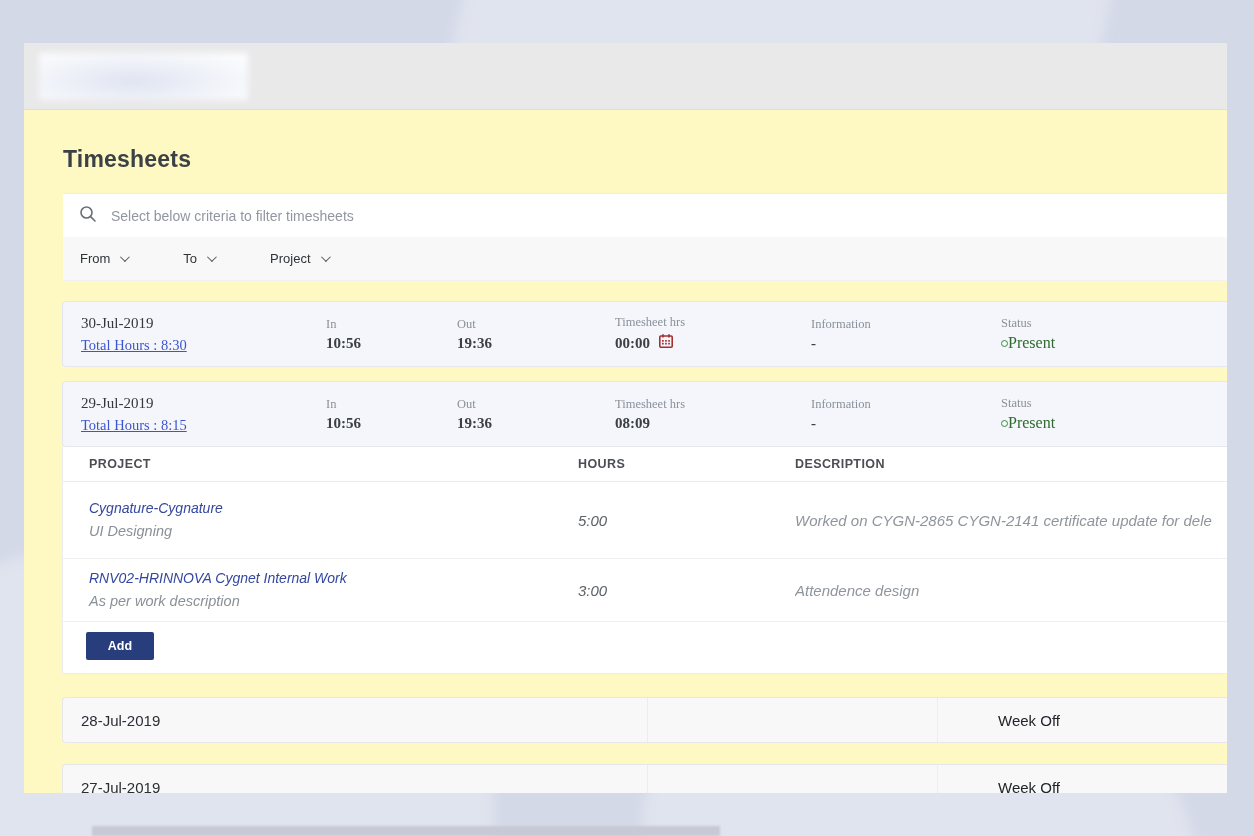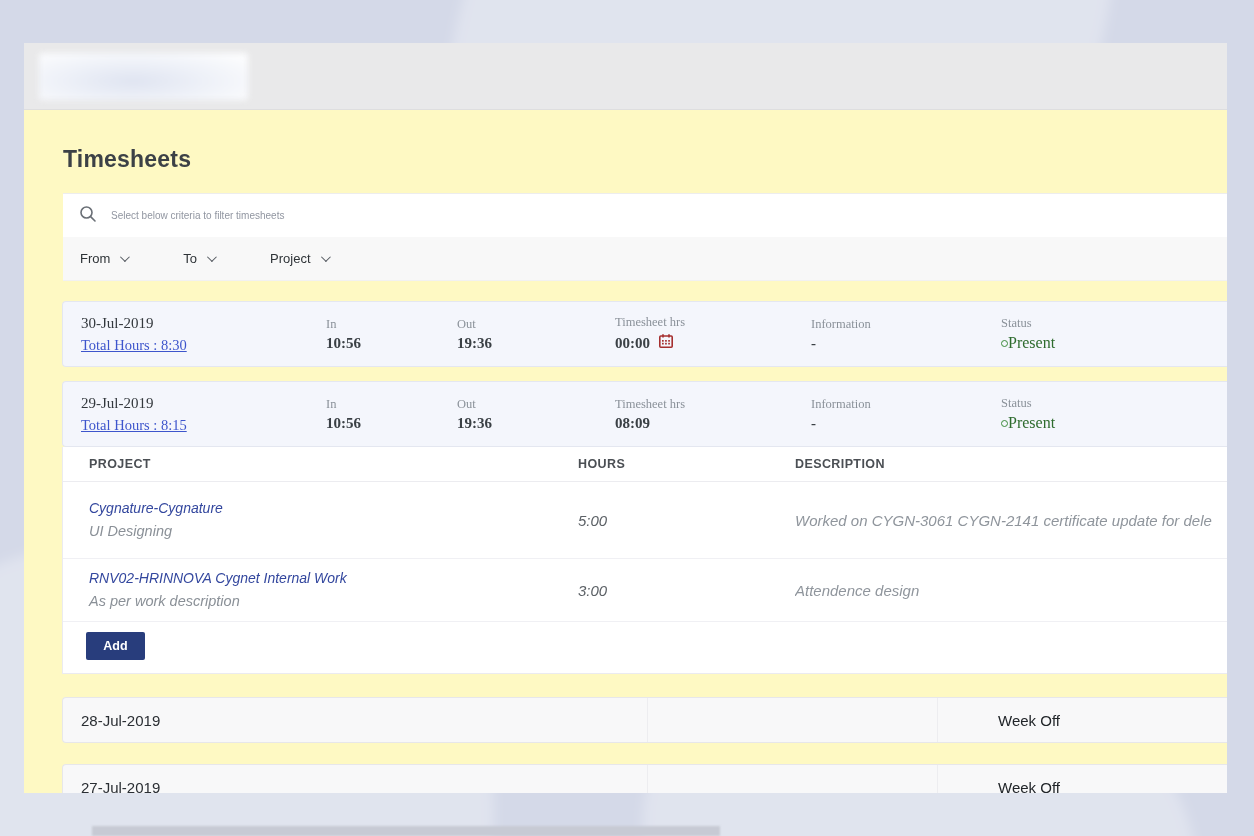--- a/index.html
+++ b/index.html
@@ -38,21 +38,21 @@
     font-size:23px; font-weight:700; color:#3c4146; letter-spacing:0.2px;
   }
 
   
   .searchbar {
     margin-top:20px; margin-left:39px;
     height:44px; border-top:1px solid #ededed;
     display:flex; align-items:center; gap:14px; padding-left:16px;
     background:#ffffff; cursor:text;
   }
-  .search-placeholder { font-size:10px; color:#9196a1; }
+  .search-placeholder { font-size:14px; color:#9196a1; }
 
   
   .filterbar {
     margin-left:39px; height:44px; background:#f8f8f8; border-bottom:1px solid #f1f1f1;
     display:flex; align-items:center; padding-left:17px; gap:56px;
   }
   .filter-dd { display:flex; align-items:center; gap:10px; cursor:pointer; }
   .filter-dd .dd-label { font-size:13px; color:#2e3337; }
   .chev {
     width:7px; height:7px; border-right:1.5px solid #555a60; border-bottom:1.5px solid #555a60;
@@ -90,21 +90,21 @@
     align-items:center; border-bottom:1px solid #f0f0f4;font-style:italic;
   }
   .dp-row.r1 { height:77px; }
   .dp-row.r2 { height:62px; border-bottom:none; }
   .proj-link { font-size:14px; color:#33479e; cursor:pointer; display:block; margin-bottom:6px; }
   .proj-task { font-size:14.5px; color:#8a9097; }
   .dp-hours { font-size:15px; color:#5c6166; }
   .dp-desc { font-size:15px; color:#8f959c; white-space:nowrap; overflow:hidden; }
   .dp-footer { padding:10px 0 13px 23px; border-top:1px solid #f0f0f4; }
   .add-btn {
-    width:59px; height:28px; background:#283d7c; color:#ffffff; border:none; border-radius:2px;
+    width:68px; height:28px; background:#283d7c; color:#ffffff; border:none; border-radius:2px;
     font-size:12.5px; font-weight:700; font-family:inherit; cursor:pointer;
   }
 
   
   .weekoff-row {
     margin-left:38px; height:46px; position:relative;
     background:#f8f8f9; border:1px solid #e7e7ea; border-radius:4px 0 0 4px; border-right:none;
     display:flex; align-items:center; padding-left:18px;
   }
   .weekoff-row.w1 { margin-top:23px; }
@@ -240,21 +240,21 @@
         <div class="h">PROJECT</div>
         <div class="h">HOURS</div>
         <div class="h">DESCRIPTION</div>
       </div>
       <div class="dp-row r1">
         <div>
           <span class="proj-link">Cygnature-Cygnature</span>
           <span class="proj-task">UI Designing</span>
         </div>
         <div class="dp-hours">5:00</div>
-        <div class="dp-desc">Worked on CYGN-3061 CYGN-2141 certificate update for dele</div>
+        <div class="dp-desc">Worked on CYGN-2865 CYGN-2141 certificate update for dele</div>
       </div>
       <div class="dp-row r2">
         <div>
           <span class="proj-link">RNV02-HRINNOVA Cygnet Internal Work</span>
           <span class="proj-task">As per work description</span>
         </div>
         <div class="dp-hours">3:00</div>
         <div class="dp-desc">Attendence design</div>
       </div>
       <div class="dp-footer">

